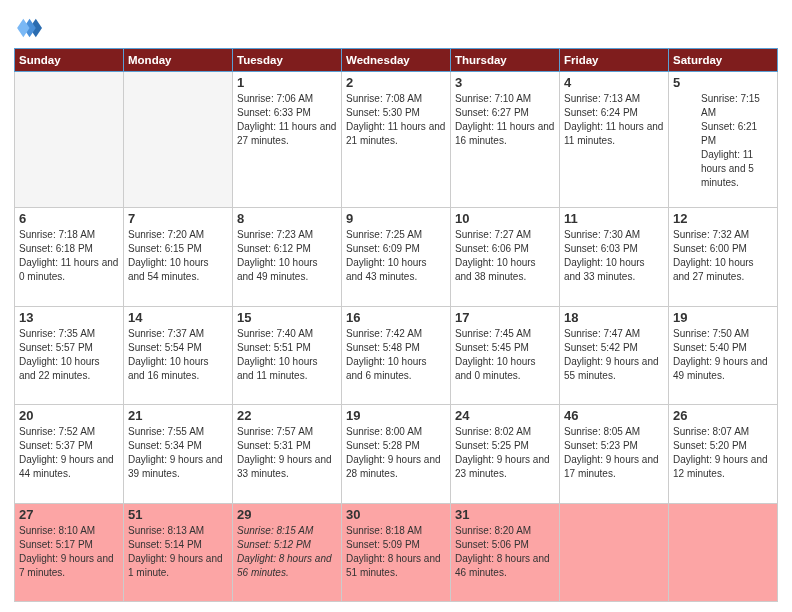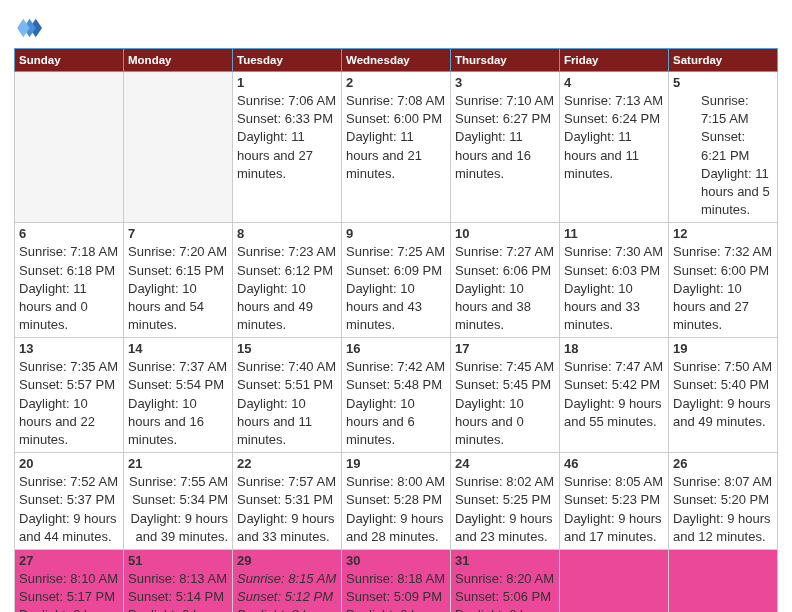--- a/index.html
+++ b/index.html
@@ -68,30 +68,30 @@
       padding: 3px 4px;
       font-size: 9.5px;
       color: #333;
       background: #fff;
       height: 88px;
     }
     .calendar td.empty {
       background: #f5f5f5;
     }
     .calendar tr:last-child td {
-      background: #ec4899;
+      background: #fca5a5;
     }
     .day-number {
       font-size: 13px;
       font-weight: bold;
       margin-bottom: 2px;
       display: block;
     }
     .day-info {
-      font-size: 13px;
+      font-size: 10px;
       line-height: 1.4;
       color: #333;
     }
   </style>
 </head>
 <body>
 
 <div class="page">
   <div class="header">
     <div class="logo">
@@ -129,21 +129,21 @@
           <td class="empty"></td>
           <td>
             <span class="day-number">1</span>
             <div class="day-info" style="white-space: pre-line;">Sunrise: 7:06 AM
 Sunset: 6:33 PM
 Daylight: 11 hours and 27 minutes.</div>
           </td>
           <td>
             <span class="day-number">2</span>
             <div class="day-info" style="white-space: pre-line;">Sunrise: 7:08 AM
-Sunset: 6:00 PM
+Sunset: 5:30 PM
 Daylight: 11 hours and 21 minutes.</div>
           </td>
           <td>
             <span class="day-number">3</span>
             <div class="day-info" style="white-space: pre-line;">Sunrise: 7:10 AM
 Sunset: 6:27 PM
 Daylight: 11 hours and 16 minutes.</div>
           </td>
           <td>
             <span class="day-number">4</span>
@@ -248,21 +248,21 @@
         </tr>
         <tr>
           <td>
             <span class="day-number">20</span>
             <div class="day-info" style="white-space: pre-line;">Sunrise: 7:52 AM
 Sunset: 5:37 PM
 Daylight: 9 hours and 44 minutes.</div>
           </td>
           <td>
             <span class="day-number">21</span>
-            <div class="day-info" style="white-space: pre-line; text-align: right;">Sunrise: 7:55 AM
+            <div class="day-info" style="white-space: pre-line;">Sunrise: 7:55 AM
 Sunset: 5:34 PM
 Daylight: 9 hours and 39 minutes.</div>
           </td>
           <td>
             <span class="day-number">22</span>
             <div class="day-info" style="white-space: pre-line;">Sunrise: 7:57 AM
 Sunset: 5:31 PM
 Daylight: 9 hours and 33 minutes.</div>
           </td>
           <td>

